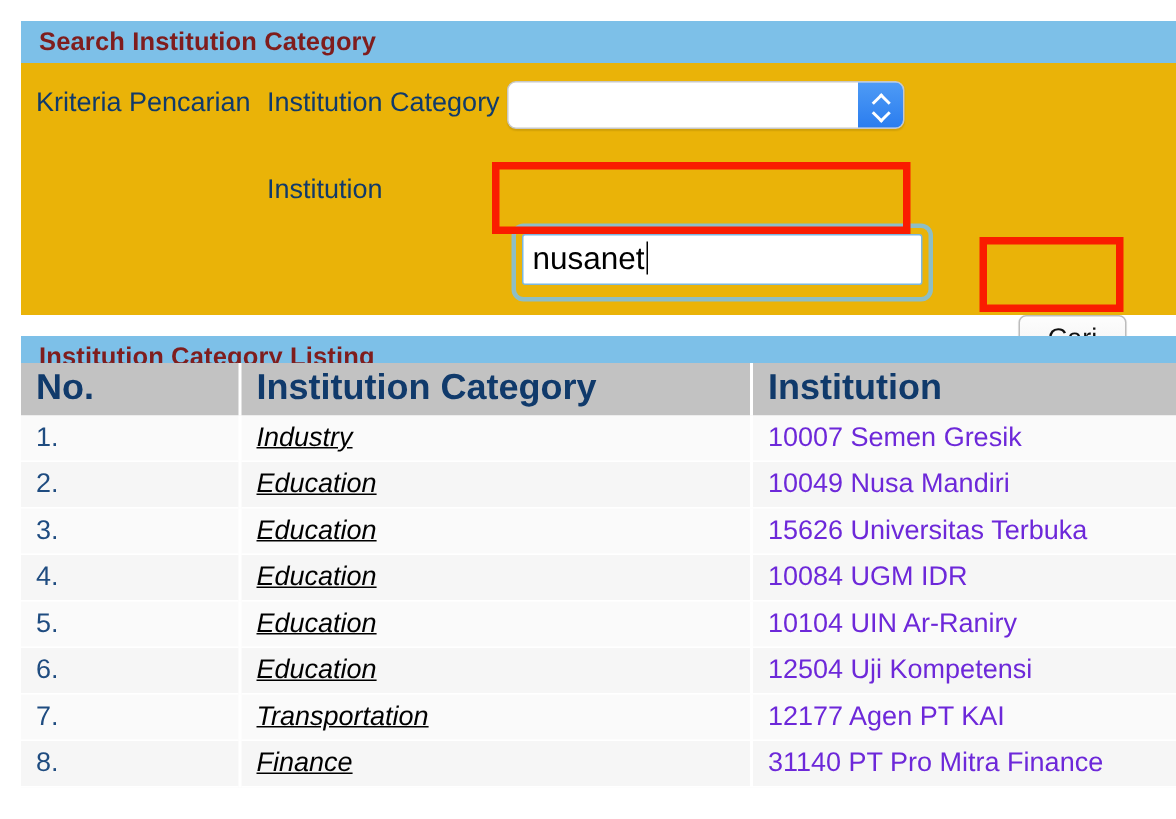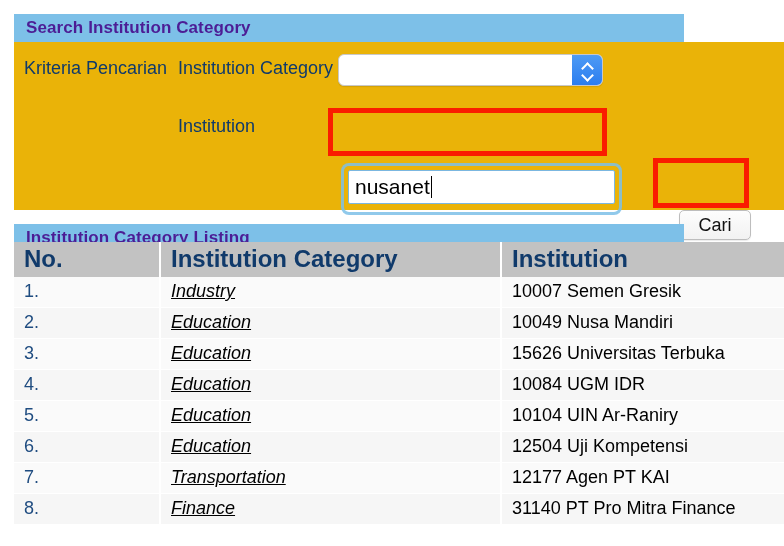--- a/index.html
+++ b/index.html
@@ -16,24 +16,24 @@
     position: relative;
     width: 784px;
     height: 546px;
     background: #ffffff;
   }
 
   
   .panel-bar {
     position: absolute;
     left: 14px;
-    width: 670px;
+    width: 770px;
     height: 28px;
     background: #7dc0e8;
-    color: #4c1d95;
+    color: #7f1d1d;
     font-size: 17px;
     font-weight: bold;
     line-height: 28px;
     padding-left: 12px;
     box-sizing: border-box;
     letter-spacing: 0.1px;
     white-space: nowrap;
   }
   #search-panel-bar { top: 14px; }
   #listing-panel-bar { top: 224px; }
@@ -127,21 +127,21 @@
     border-left: none;
     border-top: none;
     border-right: 2px solid #fff;
     border-bottom: 2px solid #fff;
   }
 
   
   .input-wrap {
     position: absolute;
     left: 330px;
-    top: 124px;
+    top: 110px;
     width: 326px;
     height: 42px;
   }
   .text-input {
     position: absolute;
     left: 4px;
     top: 4px;
     width: 267px;
     height: 34px;
     box-sizing: border-box;
@@ -258,21 +258,21 @@
     vertical-align: top;
     border-right: 2px solid #ffffff;
     border-bottom: 1px solid #ffffff;
     background: #fafafa;
     line-height: 23px;
   }
   table.listing tbody td:last-child { border-right: none; }
   table.listing tbody tr:nth-child(even) td { background: #f6f6f6; }
 
   td.col-no   { color: #1f4c80; }
-  td.col-inst { color: #000000; }
+  td.col-inst { color: #6d28d9; }
 
   a.cat-link {
     color: #000000;
     text-decoration: underline;
     font-size: 18px;
     cursor: pointer;
     font-style: italic;
   }
 </style>
 </head>

